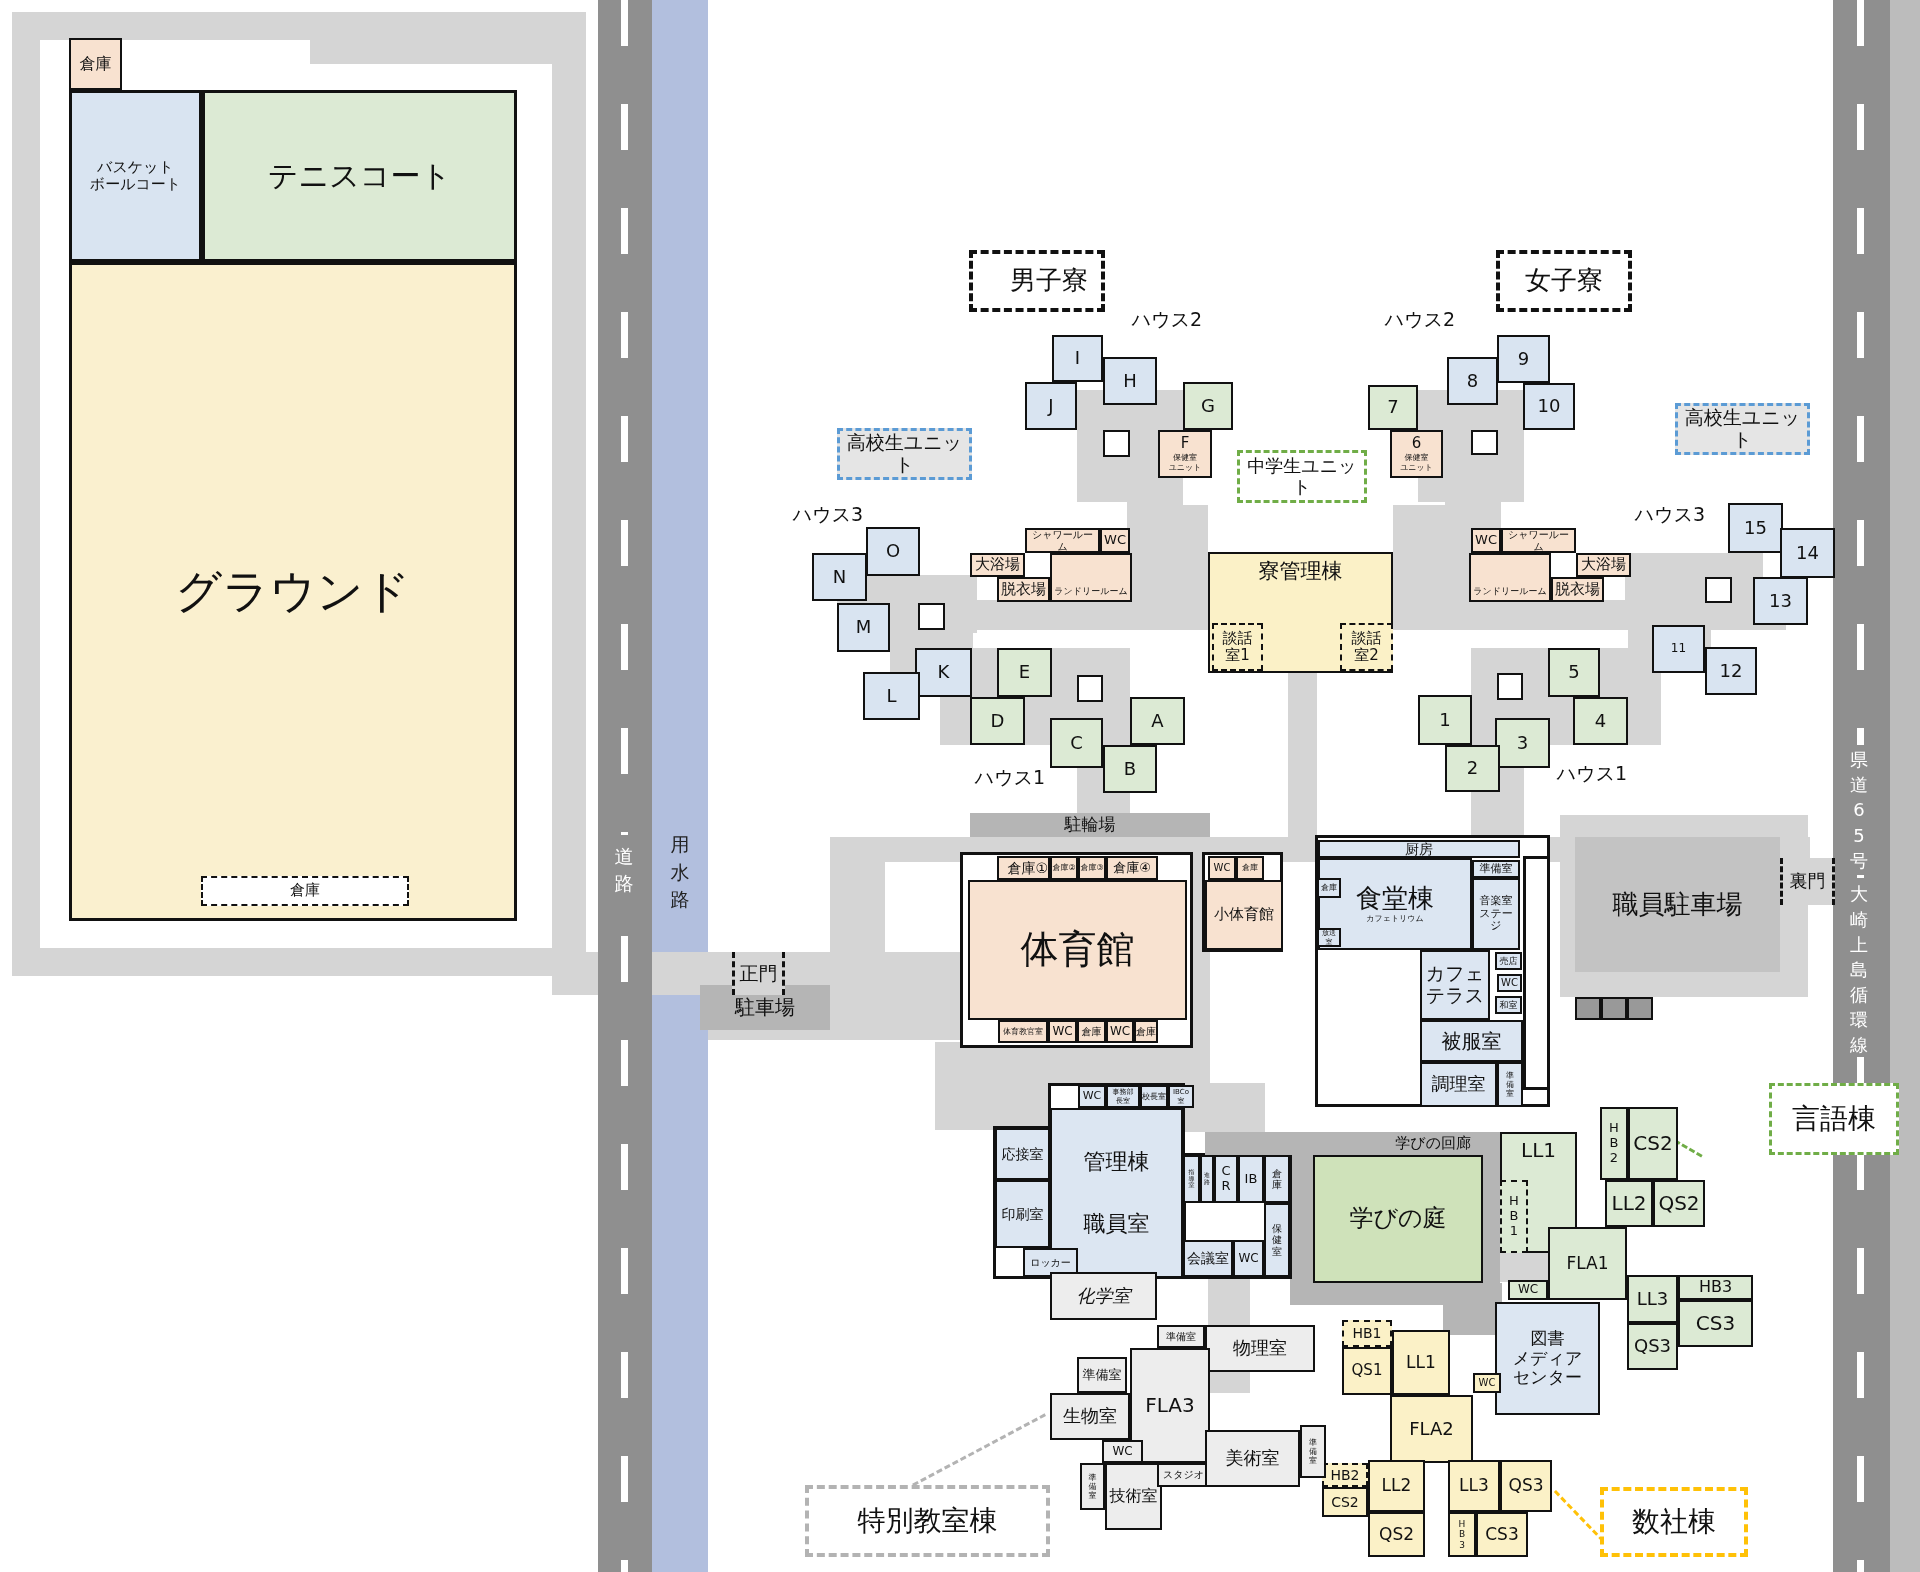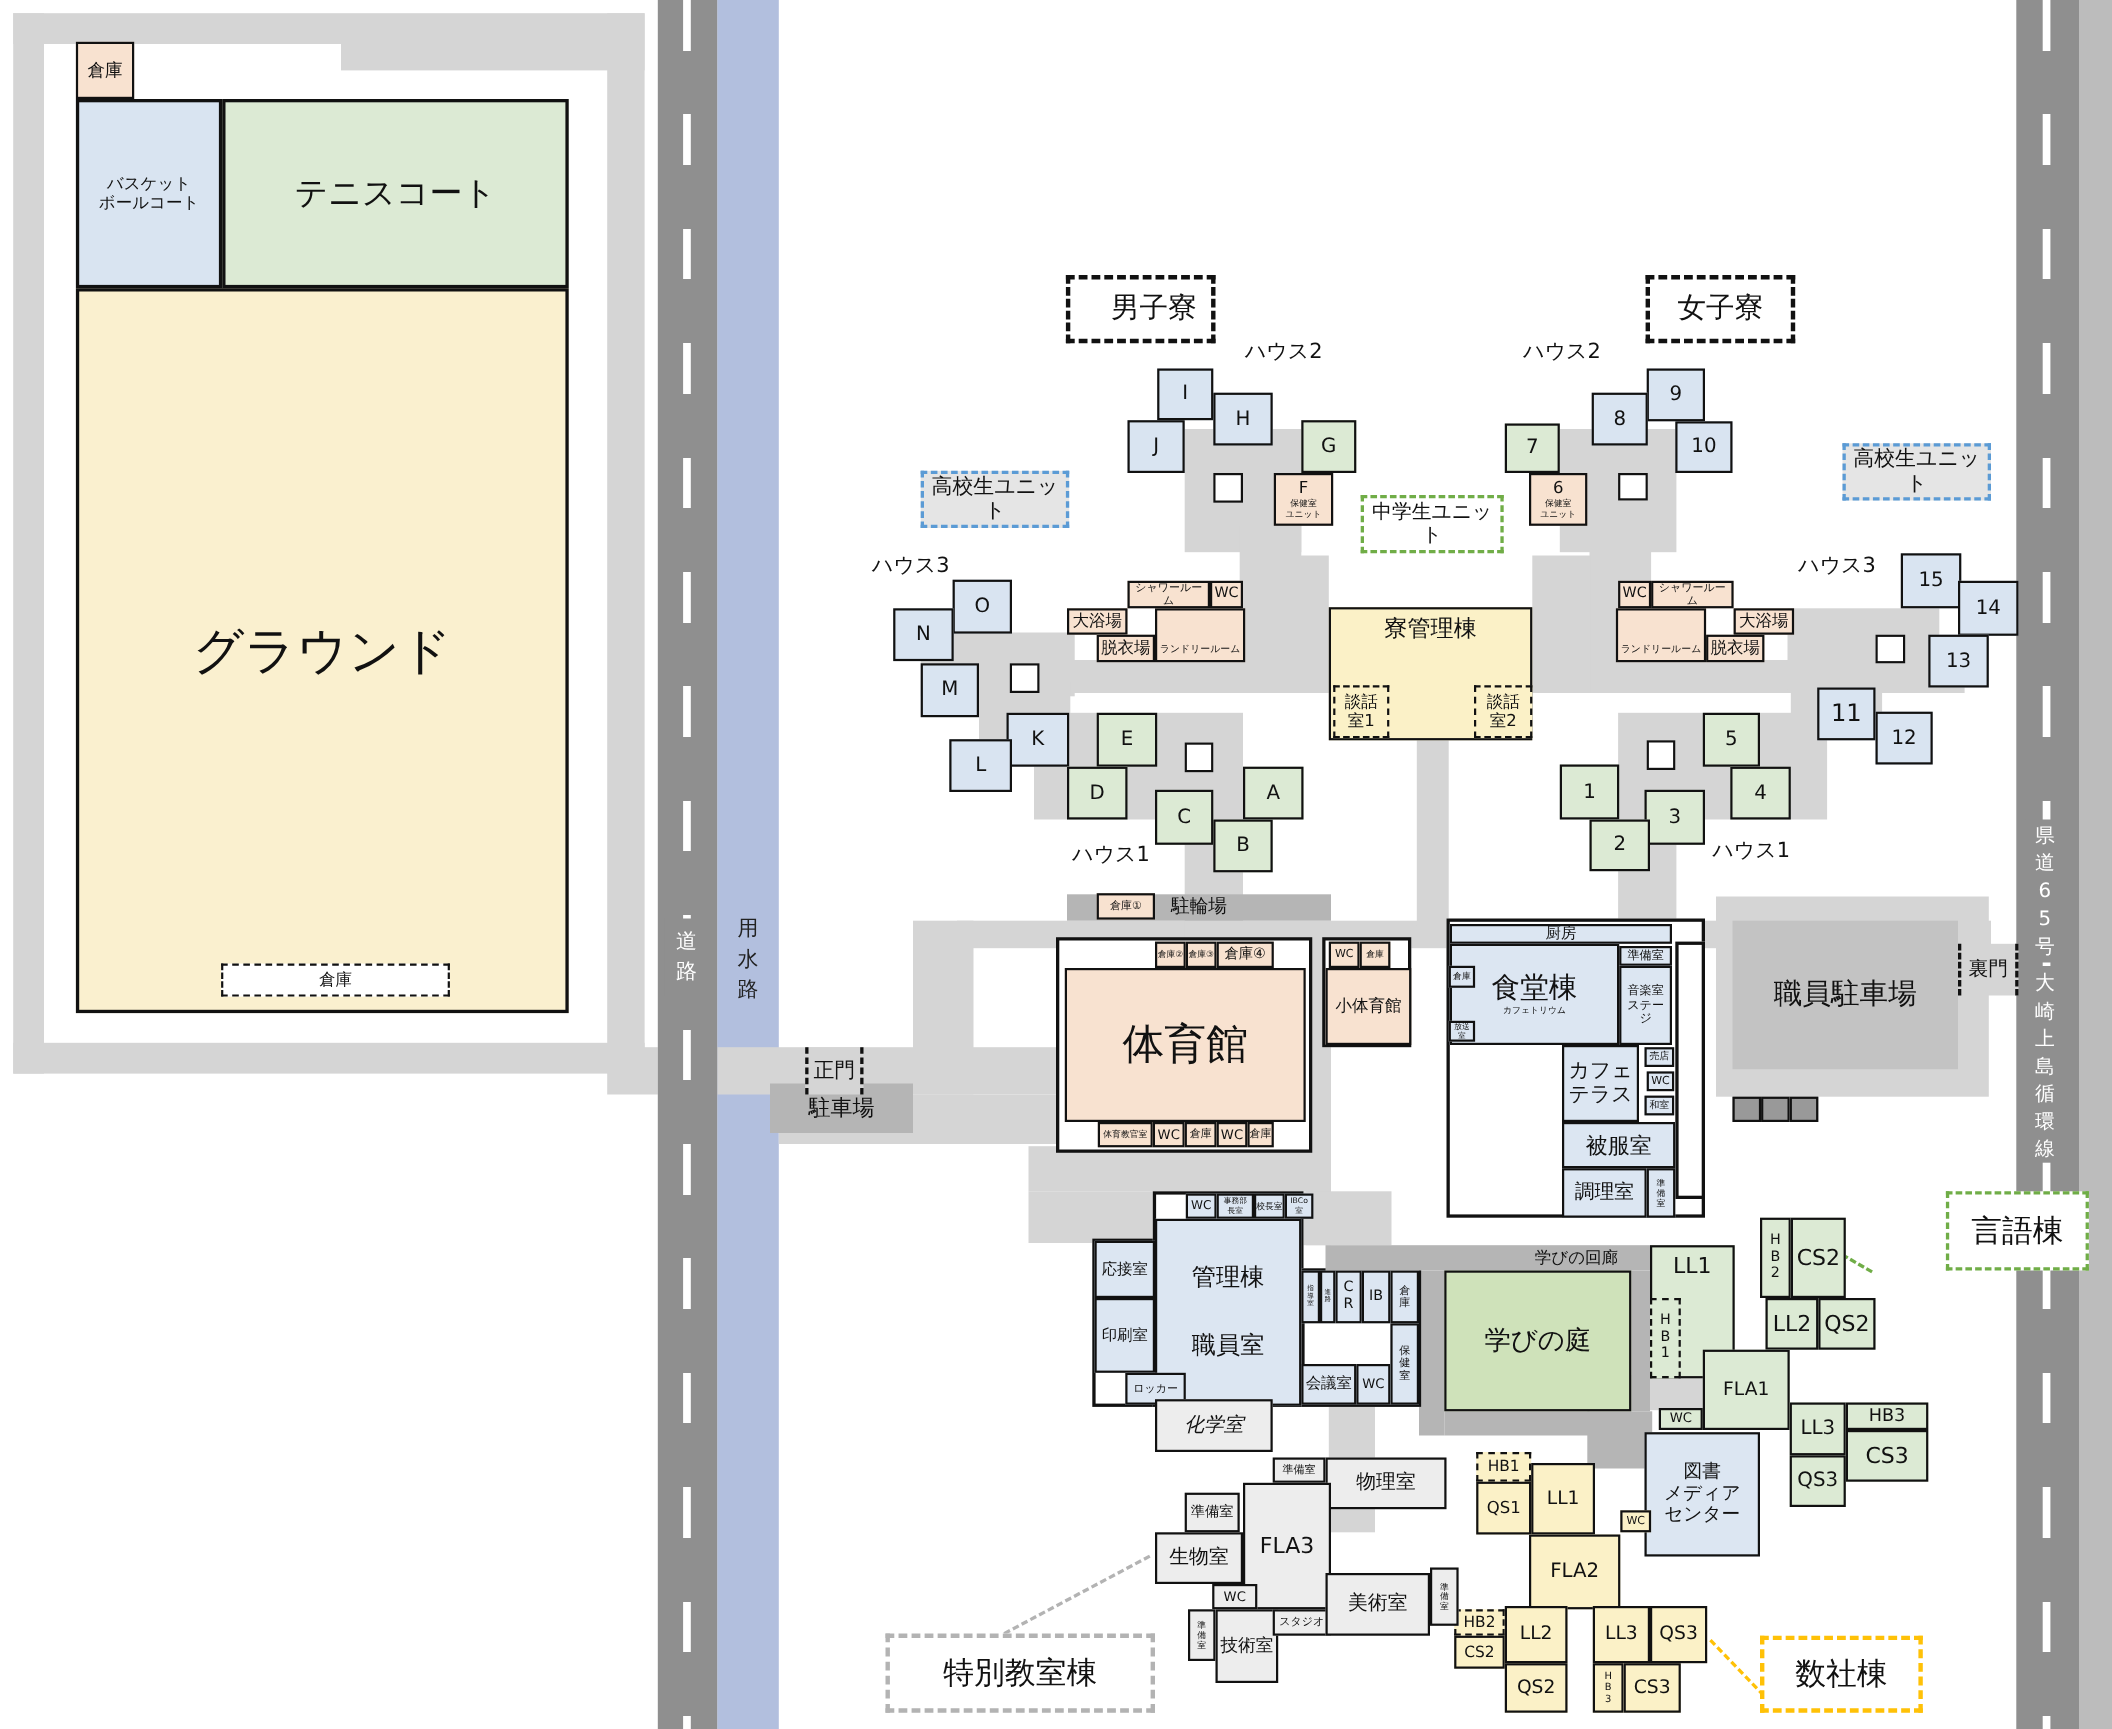--- a/index.html
+++ b/index.html
@@ -161,21 +161,21 @@
     <div class="el green" style="left: 1130px; top: 697px; width: 55px; height: 48px; font-size: 18px;"><span>A</span></div>
     <div class="el blue" style="left: 1497px; top: 335px; width: 53px; height: 48px; font-size: 18px;"><span>9</span></div>
     <div class="el blue" style="left: 1447px; top: 357px; width: 51px; height: 48px; font-size: 18px;"><span>8</span></div>
     <div class="el blue" style="left: 1523px; top: 383px; width: 52px; height: 47px; font-size: 18px;"><span>10</span></div>
     <div class="el green" style="left: 1368px; top: 385px; width: 50px; height: 45px; font-size: 18px;"><span>7</span></div>
     <div class="el pink" style="left: 1390px; top: 430px; width: 53px; height: 48px; font-size: 15px;"><span>6</span><span class="sub">保健室
 ユニット</span></div>
     <div class="el blue" style="left: 1728px; top: 503px; width: 55px; height: 50px; font-size: 18px;"><span>15</span></div>
     <div class="el blue" style="left: 1780px; top: 528px; width: 55px; height: 50px; font-size: 18px;"><span>14</span></div>
     <div class="el blue" style="left: 1753px; top: 577px; width: 55px; height: 48px; font-size: 18px;"><span>13</span></div>
-    <div class="el blue" style="left: 1652px; top: 625px; width: 53px; height: 48px; font-size: 22px;"><span>11</span></div>
+    <div class="el blue" style="left: 1652px; top: 625px; width: 53px; height: 48px; font-size: 12px;"><span>11</span></div>
     <div class="el blue" style="left: 1705px; top: 647px; width: 52px; height: 48px; font-size: 18px;"><span>12</span></div>
     <div class="el green" style="left: 1548px; top: 648px; width: 52px; height: 49px; font-size: 18px;"><span>5</span></div>
     <div class="el green" style="left: 1573px; top: 697px; width: 55px; height: 48px; font-size: 18px;"><span>4</span></div>
     <div class="el green" style="left: 1418px; top: 695px; width: 54px; height: 50px; font-size: 18px;"><span>1</span></div>
     <div class="el green" style="left: 1495px; top: 718px; width: 55px; height: 50px; font-size: 18px;"><span>3</span></div>
     <div class="el green" style="left: 1445px; top: 745px; width: 55px; height: 47px; font-size: 18px;"><span>2</span></div>
     <div class="el pink" style="left: 1025px; top: 528px; width: 75px; height: 25px; font-size: 10px;"><span>シャワールーム</span></div>
     <div class="el pink" style="left: 1100px; top: 528px; width: 30px; height: 25px; font-size: 13px;"><span>WC</span></div>
     <div class="el pink" style="left: 970px; top: 553px; width: 55px; height: 24px; font-size: 15px;"><span>大浴場</span></div>
     <div class="el pink" style="left: 997px; top: 577px; width: 53px; height: 25px; font-size: 15px;"><span>脱衣場</span></div>
@@ -184,21 +184,21 @@
     <div class="el pink" style="left: 1501px; top: 528px; width: 75px; height: 25px; font-size: 10px;"><span>シャワールーム</span></div>
     <div class="el pink lb" style="left: 1469px; top: 553px; width: 82px; height: 49px; font-size: 9px;"><span>ランドリールーム</span></div>
     <div class="el pink" style="left: 1551px; top: 577px; width: 53px; height: 25px; font-size: 15px;"><span>脱衣場</span></div>
     <div class="el pink" style="left: 1576px; top: 553px; width: 55px; height: 24px; font-size: 15px;"><span>大浴場</span></div>
     <div class="el yellow lt" style="left: 1208px; top: 552px; width: 185px; height: 121px; font-size: 21px;"><span>寮管理棟</span></div>
     <div class="el yellow dash" style="left: 1212px; top: 623px; width: 51px; height: 48px; font-size: 15px;"><span>談話
 室1</span></div>
     <div class="el yellow dash" style="left: 1340px; top: 623px; width: 53px; height: 48px; font-size: 15px;"><span>談話
 室2</span></div>
     <div class="el band" style="left: 970px; top: 813px; width: 240px; height: 24px; font-size: 17px;"><span>駐輪場</span></div>
-    <div class="el pink" style="left: 997px; top: 812px; width: 53px; height: 24px; font-size: 10px;"><span>倉庫①</span></div>
+    <div class="el pink" style="left: 997px; top: 856px; width: 53px; height: 24px; font-size: 14px; align-items: flex-end;"><span>倉庫①</span></div>
     <div class="el pink" style="left: 1050px; top: 856px; width: 28px; height: 24px; font-size: 8px;"><span>倉庫②</span></div>
     <div class="el pink" style="left: 1078px; top: 856px; width: 28px; height: 24px; font-size: 8px;"><span>倉庫③</span></div>
     <div class="el pink" style="left: 1106px; top: 856px; width: 52px; height: 24px; font-size: 13px;"><span>倉庫④</span></div>
     <div class="el pink" style="left: 968px; top: 880px; width: 219px; height: 140px; font-size: 38px;"><span>体育館</span></div>
     <div class="el pink" style="left: 998px; top: 1020px; width: 50px; height: 23px; font-size: 8px;"><span>体育教官室</span></div>
     <div class="el pink" style="left: 1048px; top: 1020px; width: 29px; height: 23px; font-size: 12px;"><span>WC</span></div>
     <div class="el pink" style="left: 1077px; top: 1020px; width: 29px; height: 23px; font-size: 10px;"><span>倉庫</span></div>
     <div class="el pink" style="left: 1106px; top: 1020px; width: 28px; height: 23px; font-size: 12px;"><span>WC</span></div>
     <div class="el pink" style="left: 1134px; top: 1020px; width: 24px; height: 23px; font-size: 10px;"><span>倉庫</span></div>
     <div class="el pink" style="left: 1208px; top: 856px; width: 28px; height: 24px; font-size: 10px;"><span>WC</span></div>

